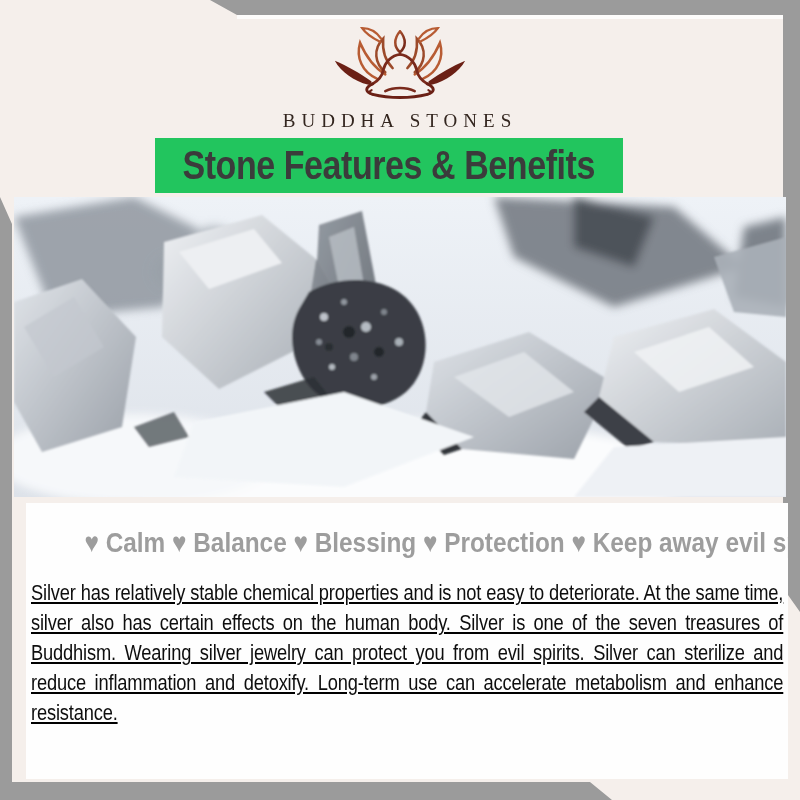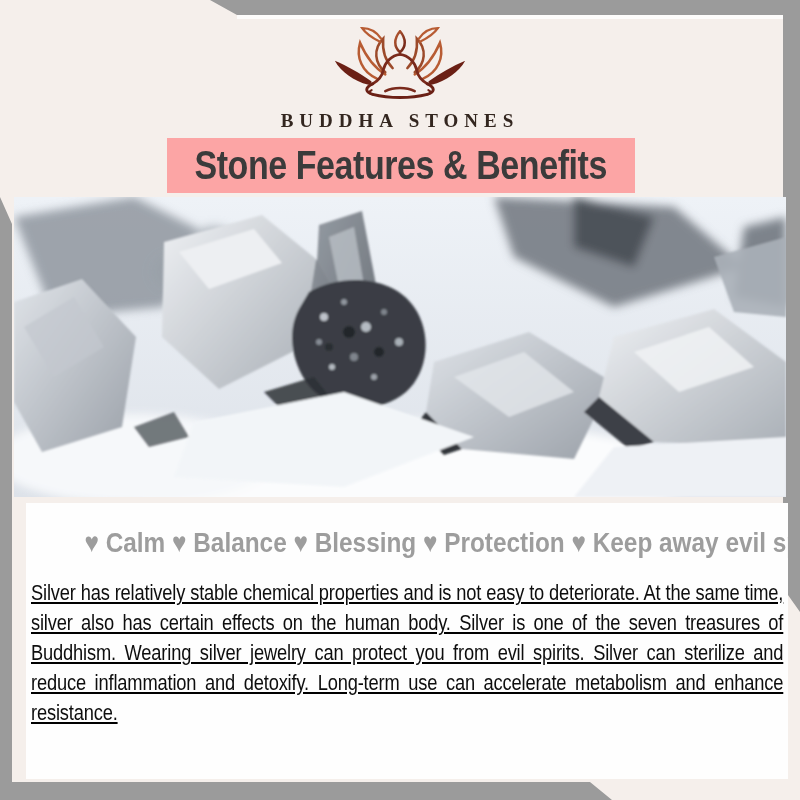--- a/index.html
+++ b/index.html
@@ -20,26 +20,26 @@
   }
   .edge-highlight{
     position:absolute;left:237px;top:15px;width:546px;height:4px;
     background:rgba(255,255,255,.78);
   }
   
   .brand{position:absolute;left:0;top:0;width:800px;text-align:center;}
   .lotus{display:block;margin:26px auto 2px auto;}
   .brand-name{
     font-family:"Liberation Serif",serif;
-    font-size:19px;letter-spacing:6px;color:#33261f;font-weight:700;
+    font-size:19px;letter-spacing:6px;color:#33261f;font-weight:400;
   }
   
   .title-panel{
-    position:absolute;left:167px;top:138px;width:468px;height:55px;
-    background:#fca5a5;display:flex;align-items:center;justify-content:center;
+    position:absolute;left:155px;top:138px;width:468px;height:55px;
+    background:#22c55e;display:flex;align-items:center;justify-content:center;
   }
   .title-panel h1{
     margin:0;font-size:40px;font-weight:bold;color:#3b3b3b;
     white-space:nowrap;transform:scaleX(.85);transform-origin:center;
     letter-spacing:-.5px;
   }
   
   .photo{
     position:absolute;left:14px;top:197px;width:772px;height:300px;
     background:#e8ecf1;overflow:hidden;

